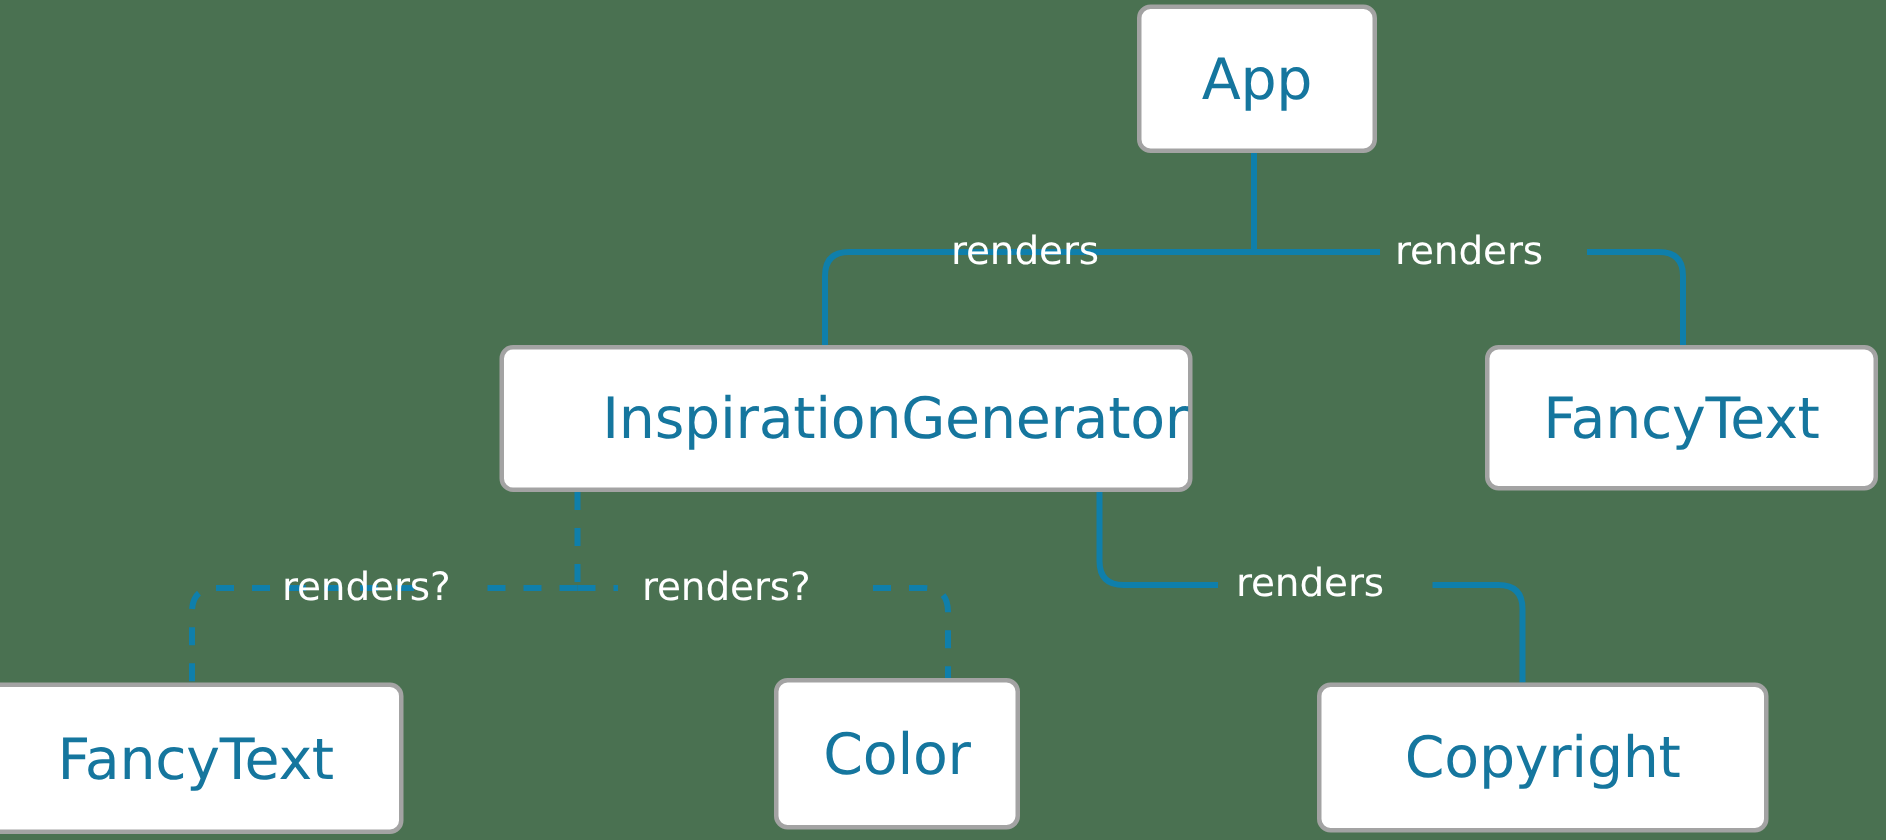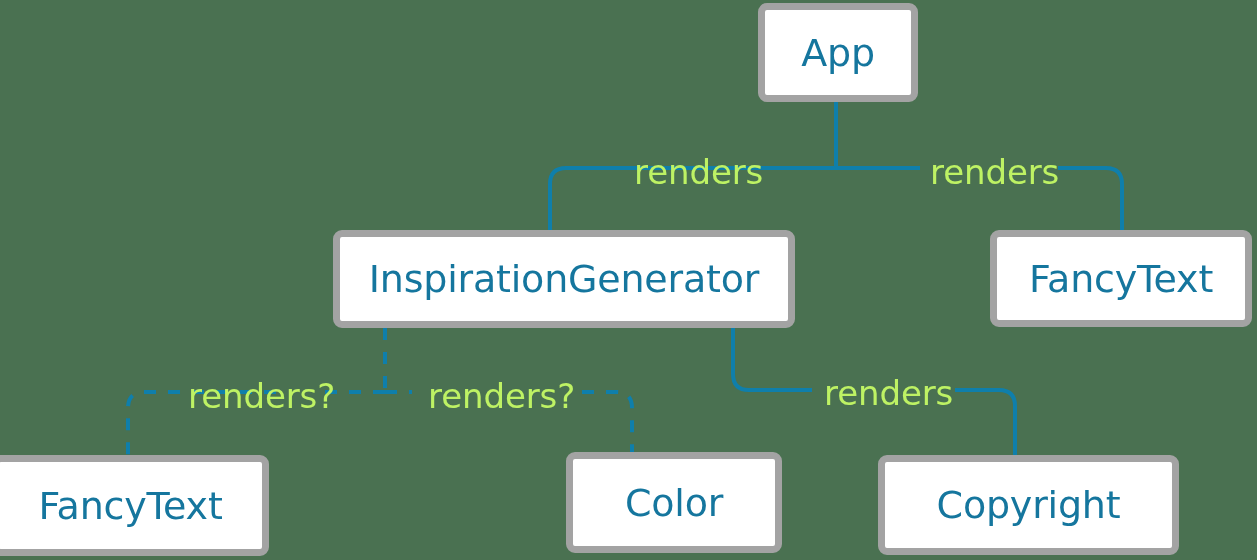--- a/index.html
+++ b/index.html
@@ -21,39 +21,39 @@
   #edges {
     position: absolute;
     left: 0;
     top: 0;
     width: 1257px;
     height: 560px;
   }
   .node {
     position: absolute;
     background: #ffffff;
-    border: 7px solid #a3a3a3;
+    border: 3px solid #a3a3a3;
     border-radius: 9px;
     box-sizing: border-box;
     display: flex;
     align-items: center;
     justify-content: center;
     color: #15769e;
     font-size: 38px;
     font-weight: 400;
     letter-spacing: -0.2px;
     white-space: nowrap;
   }
   .node-label {
     line-height: 1;
   }
   .edge-label {
     position: absolute;
-    color: #bef264;
-    font-size: 34px;
+    color: #ffffff;
+    font-size: 26px;
     font-weight: 500;
     letter-spacing: -0.1px;
     white-space: nowrap;
     line-height: 1;
   }
 </style>
 </head>
 <body>
 
 <div id="stage">
@@ -76,33 +76,33 @@
     <path d="M385,392 L412,392 M582,392 L616,392 Q632,392 632,408 L632,452" fill="none" stroke="#0f7fab" stroke-width="4" stroke-dasharray="12 12" stroke-linecap="butt"></path>
 
     <path d="M733,328 L733,374 Q733,390 749,390 L812,390" fill="none" stroke="#0f7fab" stroke-width="4" stroke-linecap="butt"></path>
     <path d="M955,390 L999,390 Q1015,390 1015,406 L1015,455" fill="none" stroke="#0f7fab" stroke-width="4" stroke-linecap="butt"></path>
   </svg>
 
   <div class="node" style="left:758px; top:3px; width:160px; height:99px;">
     <span class="node-label">App</span>
   </div>
 
-  <div class="node" style="left:333px; top:230px; width:462px; height:98px;">
+  <div class="node" style="left:333px; top:230px; width:462px; height:98px;justify-content:flex-end;">
     <span class="node-label">InspirationGenerator</span>
   </div>
 
   <div class="node" style="left:990px; top:230px; width:262px; height:97px;">
     <span class="node-label">FancyText</span>
   </div>
 
   <div class="node" style="left:-8px; top:455px; width:277px; height:101px;">
     <span class="node-label">FancyText</span>
   </div>
 
-  <div class="node" style="left:566px; top:452px; width:216px; height:101px;">
+  <div class="node" style="left:516px; top:452px; width:164px; height:101px;">
     <span class="node-label">Color</span>
   </div>
 
   <div class="node" style="left:878px; top:455px; width:301px; height:100px;">
     <span class="node-label">Copyright</span>
   </div>
 
   <div class="edge-label" style="left:634px; top:155px;">renders</div>
 
   <div class="edge-label" style="left:930px; top:155px;">renders</div>

